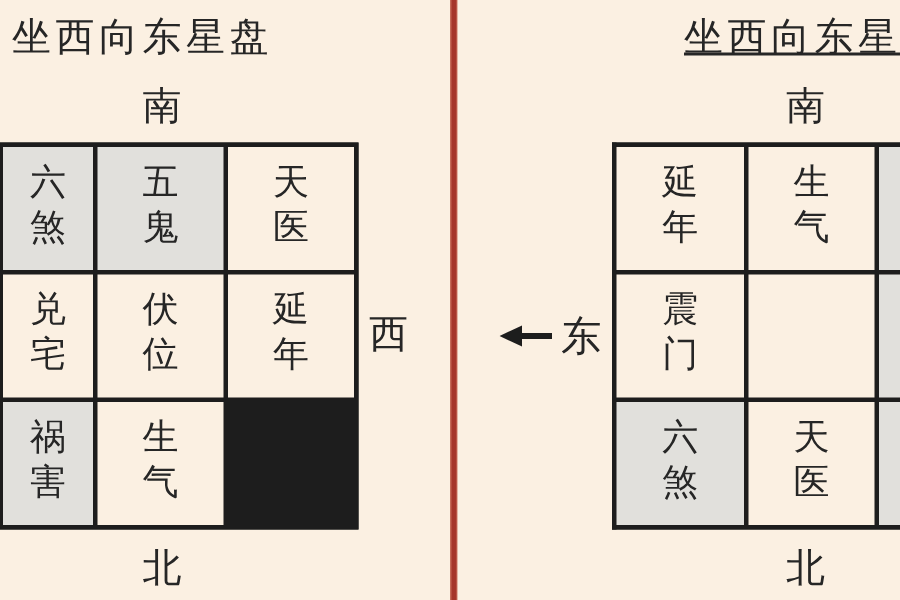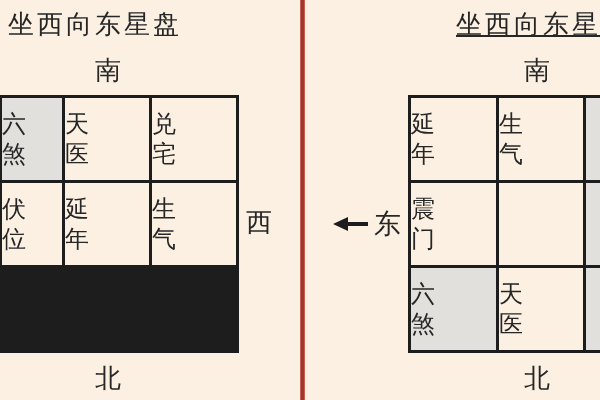--- a/index.html
+++ b/index.html
@@ -35,22 +35,23 @@
     border-left-width:2px;
     grid-template-columns:60px 84px 84px;
   }
   .grid.right{
     left:408px;width:192px;
     border-right:none;
     grid-template-columns:85px 84px 1fr;
   }
   .cell{
     background:var(--background,#FBF0E2);
-    display:flex;align-items:center;
+    display:flex;align-items:center;justify-content:center;
     overflow:hidden;
+    font-family:Liberation Mono, monospace;
   }
   .cell.shaded{background:var(--cell_shaded,#E1E0DC);}
   .cell-label{
     width:1em;font-size:24px;line-height:30px;
     word-break:break-all;text-align:center;
     color:var(--text,#262626);
   }
   .east-group{
     left:333px;top:206px;
     display:flex;align-items:center;gap:5px;
@@ -64,31 +65,37 @@
 <div class="divider"></div>
 
 <div class="abs panel-title" style="left:8px;top:7px;">坐西向东星盘</div>
 
 <div class="abs dir-label" style="left:95px;top:53px;">南</div>
 
 <div class="grid left">
   <div class="cell shaded">
       <span class="cell-label">六煞</span>
     </div>
+  <div class="cell shaded">
+      <span class="cell-label">五鬼</span>
+    </div>
   <div class="cell">
       <span class="cell-label">天医</span>
     </div>
   <div class="cell">
       <span class="cell-label">兑宅</span>
     </div>
   <div class="cell">
       <span class="cell-label">伏位</span>
     </div>
   <div class="cell">
       <span class="cell-label">延年</span>
+    </div>
+  <div class="cell shaded">
+      <span class="cell-label">祸害</span>
     </div>
   <div class="cell">
       <span class="cell-label">生气</span>
     </div>
 </div>
 
 <div class="abs dir-label" style="left:246px;top:205px;">西</div>
 
 <div class="abs dir-label" style="left:95px;top:361px;">北</div>
 

